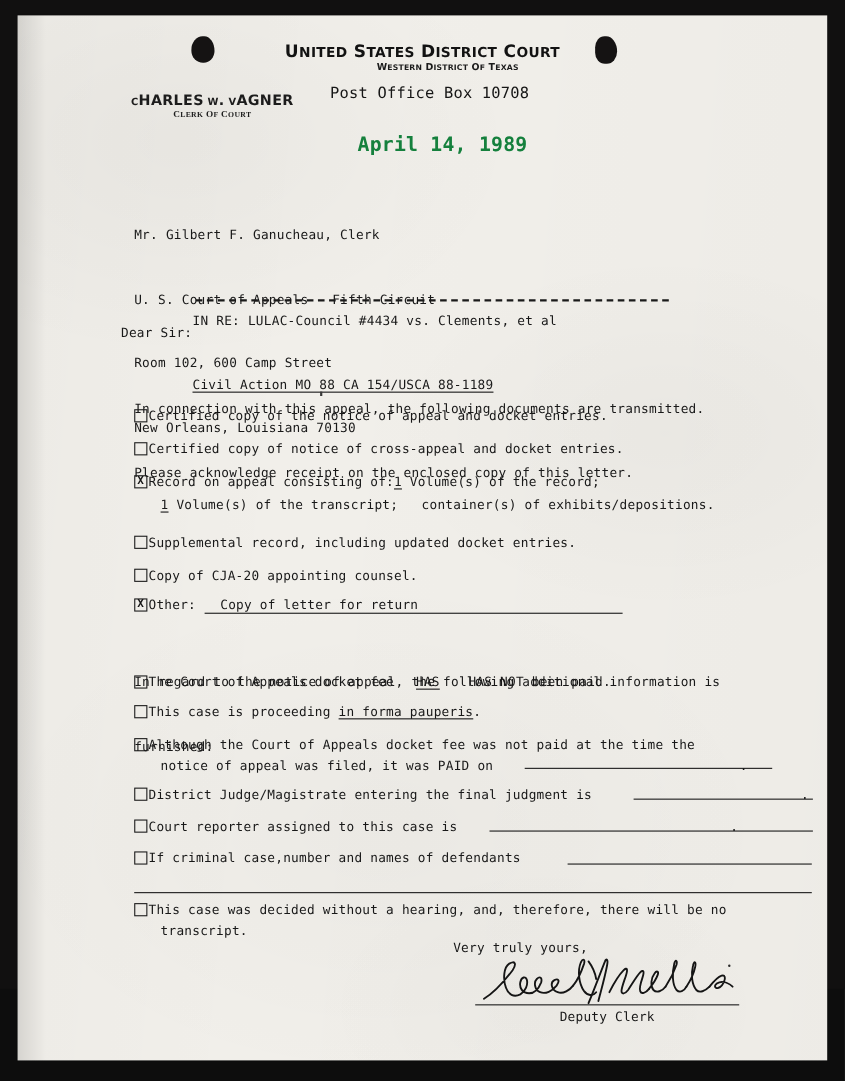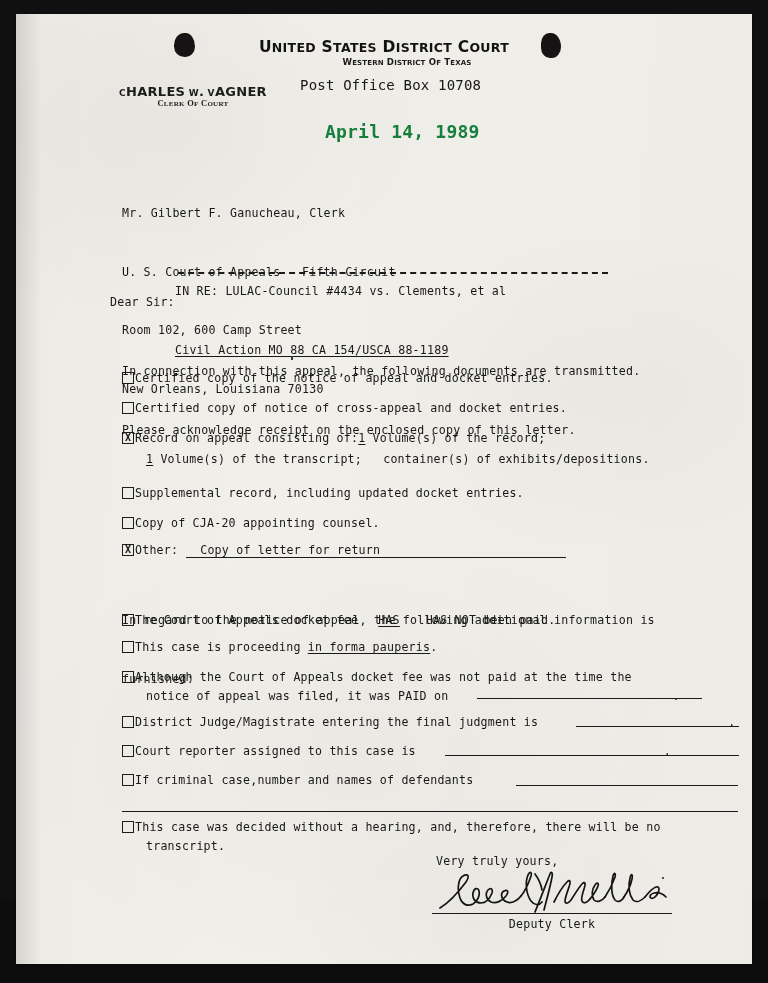--- a/index.html
+++ b/index.html
@@ -229,21 +229,20 @@
 
   .section-head { position: absolute; left: 122px; top: 572px; }
 
   
   .closing {
     position: absolute;
     left: 412px;
     top: 852px;
     font-size: 11.6px;
     letter-spacing: 0.22px;
-    margin-left: 24px;
   }
   .sig-wrap {
     position: absolute;
     left: 432px;
     top: 868px;
     width: 240px;
     height: 48px;
   }
   .sig-wrap svg { display: block; }
   .sig-rule {

